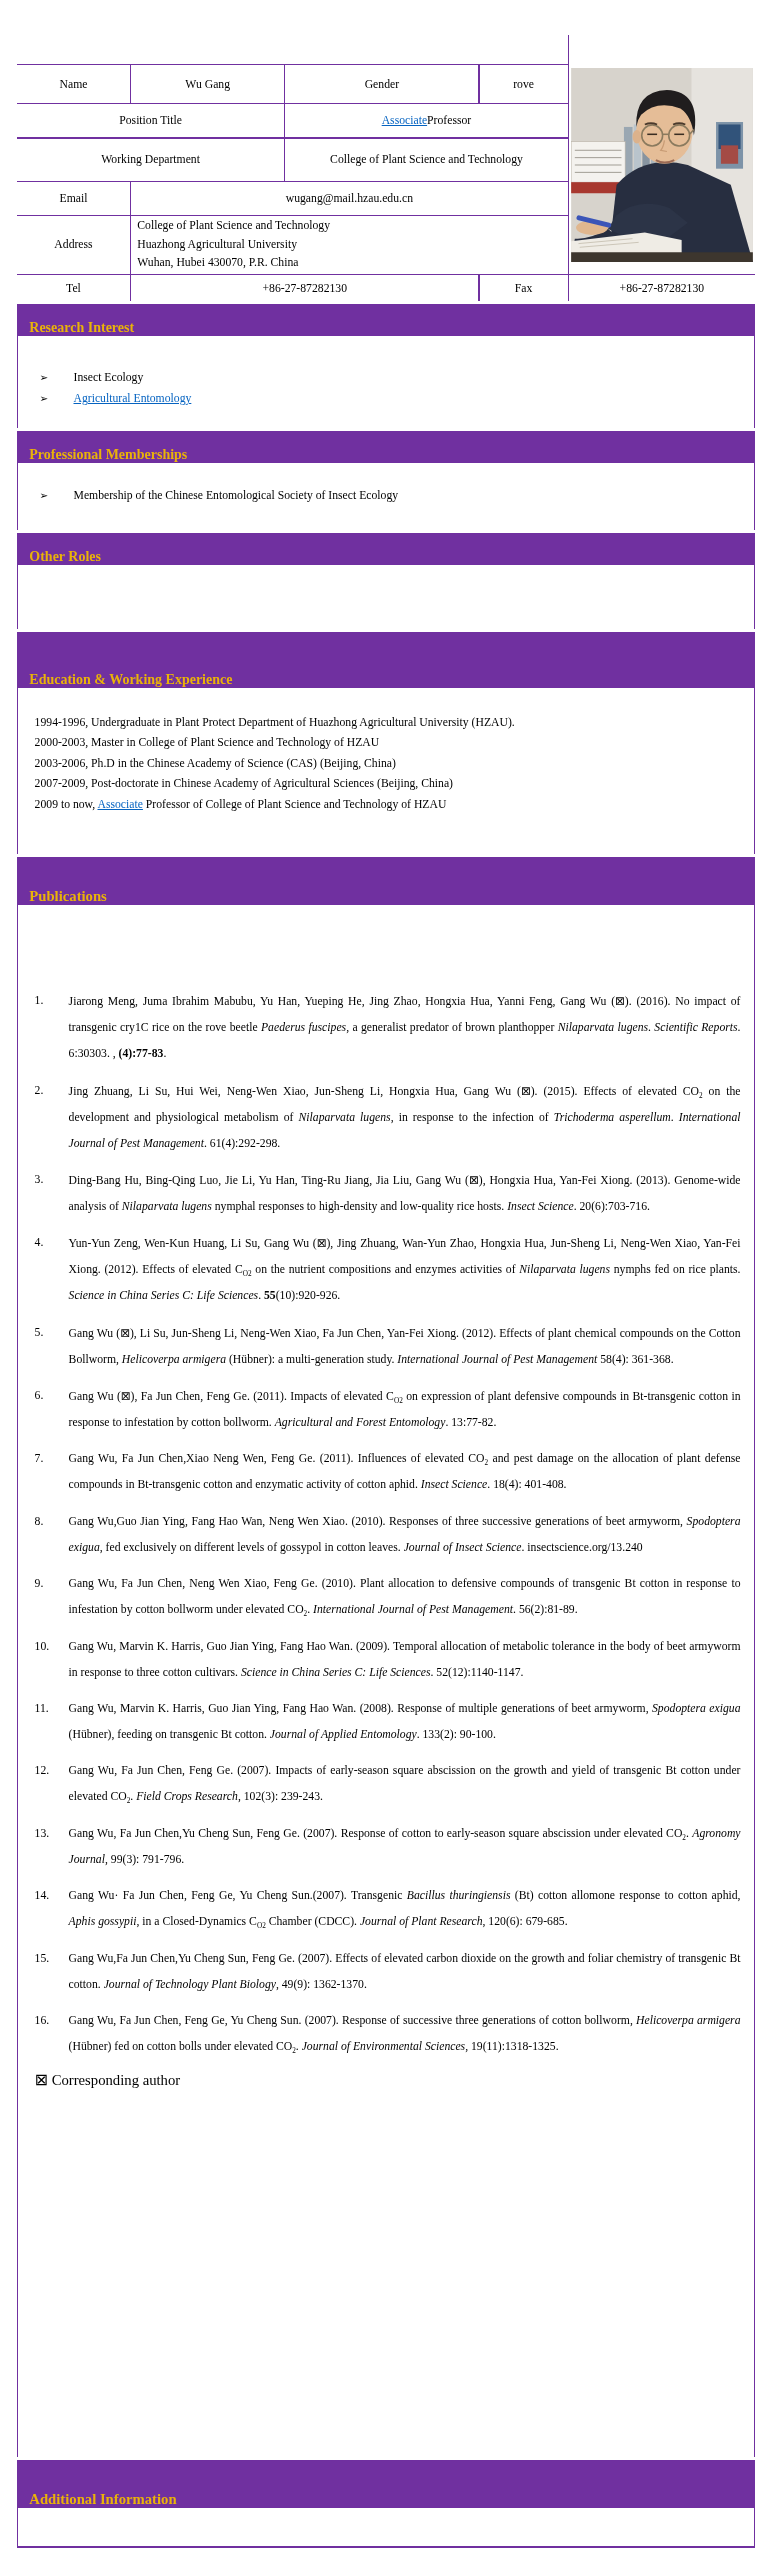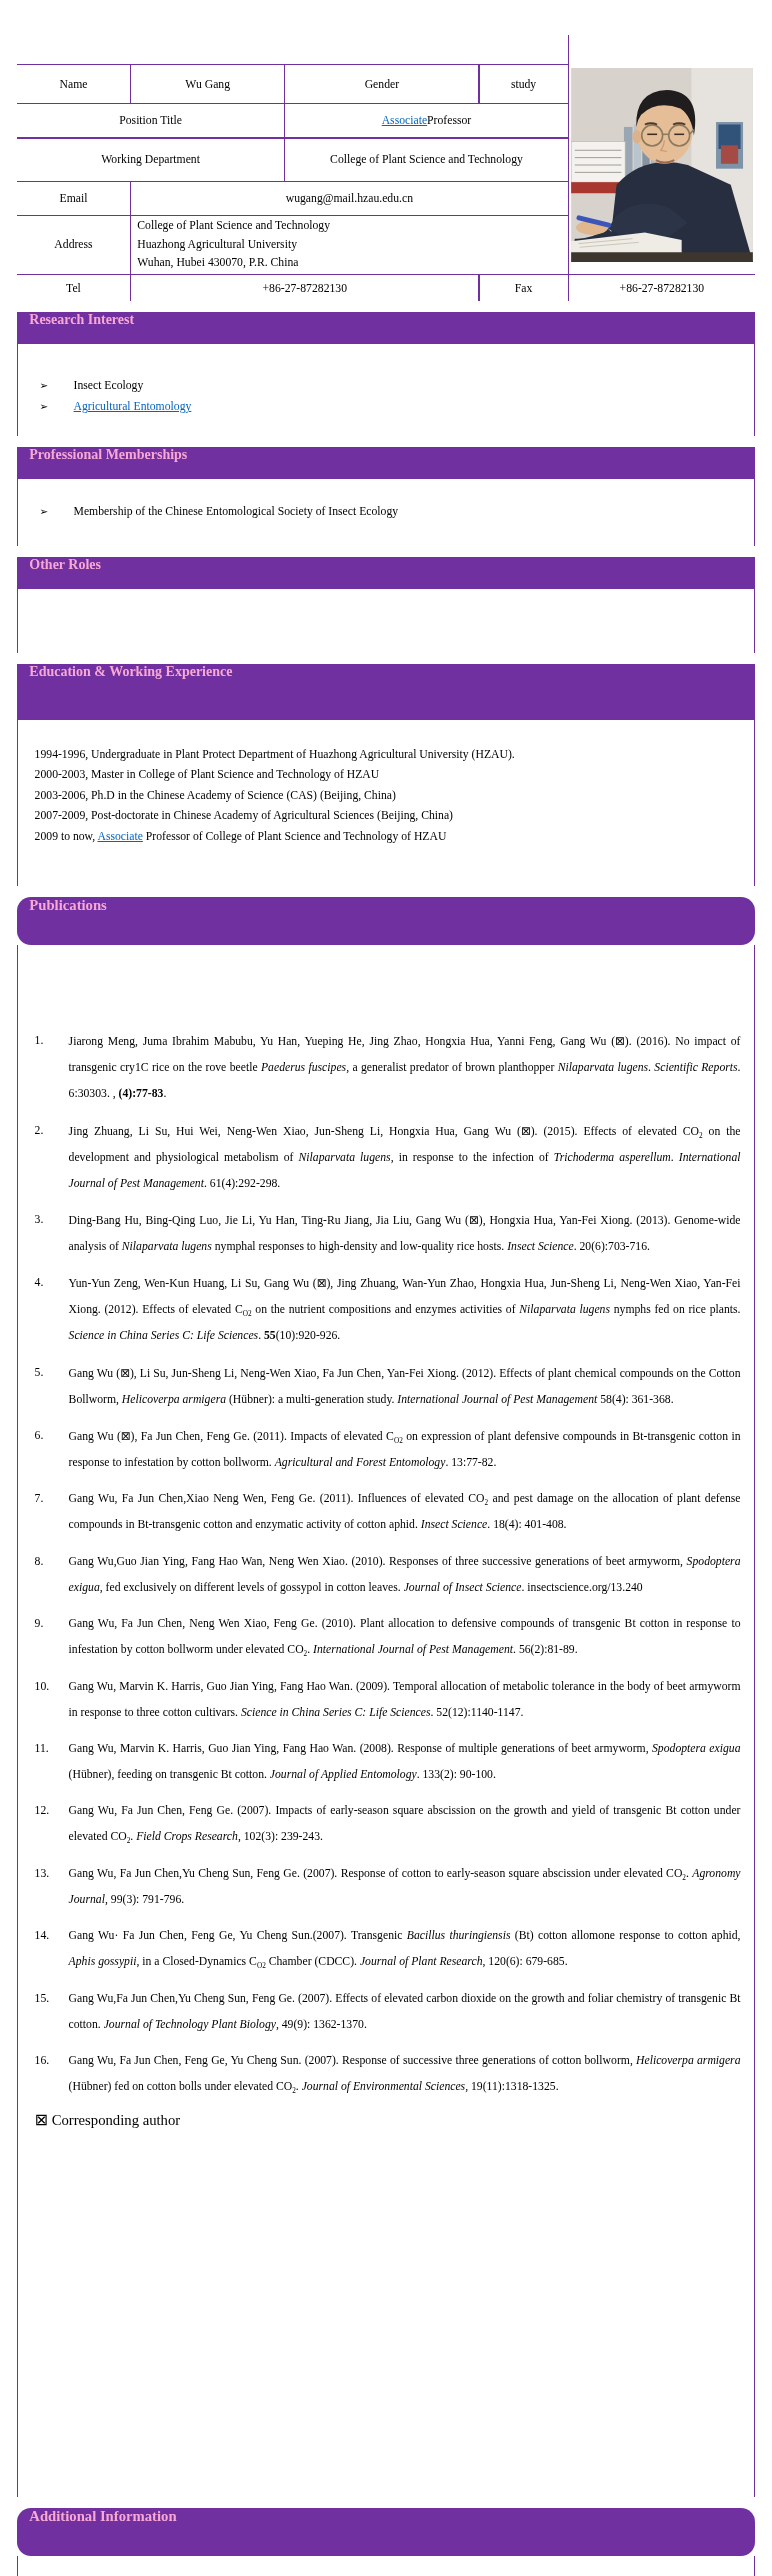--- a/index.html
+++ b/index.html
@@ -5,27 +5,27 @@
   * { margin:0; padding:0; box-sizing:border-box; }
   html,body { background:#ffffff; }
   body {
     width:773px; height:2576px; position:relative; overflow:hidden;
     font-family:"Liberation Serif","DejaVu Serif",serif; color:#000;
   }
   .page { position:absolute; left:17px; top:35px; width:738px; }
 
   
   .bar {
-    background:#7030A0; color:#f9a8d4; font-weight:bold; font-size:14px;
-    display:flex; align-items:flex-start; padding-left:12.3px; margin-top:11px;
+    background:#7030A0; color:#eab308; font-weight:bold; font-size:14px;
+    display:flex; align-items:flex-end; padding-left:12.3px; margin-top:3px;
     font-family:"Liberation Serif","DejaVu Serif",serif;
   }
   .bar.h52 { height:32px; }
   .bar.h64 { height:56px; }
-  .bar.h78 { height:48px; font-size:14.7px;border-radius:14px; }
+  .bar.h78 { height:48px; font-size:14.7px; }
 
   
   .content {
     background:#fff; border-left:1.2px solid #7030A0; border-right:1.2px solid #7030A0;
     overflow:hidden;
   }
 
   
   .pgrid {
     display:grid; background:#7030A0; gap:1.2px; padding:0;
@@ -128,21 +128,21 @@
         <g stroke="#c9c2b4" stroke-width="1.5">
           <line x1="12" y1="286" x2="100" y2="278"></line>
           <line x1="14" y1="292" x2="110" y2="284"></line>
         </g>
       </svg>
     </div>
 
     <div class="cell">Name</div>
     <div class="cell">Wu Gang</div>
     <div class="cell">Gender</div>
-    <div class="cell">study</div>
+    <div class="cell">rove</div>
 
     <div class="cell" style="grid-column:1/3;">Position Title</div>
     <div class="cell" style="grid-column:3/5;">
       <span class="link">Associate</span>
         <span> Professor</span>
     </div>
 
     <div class="cell" style="grid-column:1/3;">Working Department</div>
     <div class="cell" style="grid-column:3/5;">College of Plant Science and Technology</div>
 

